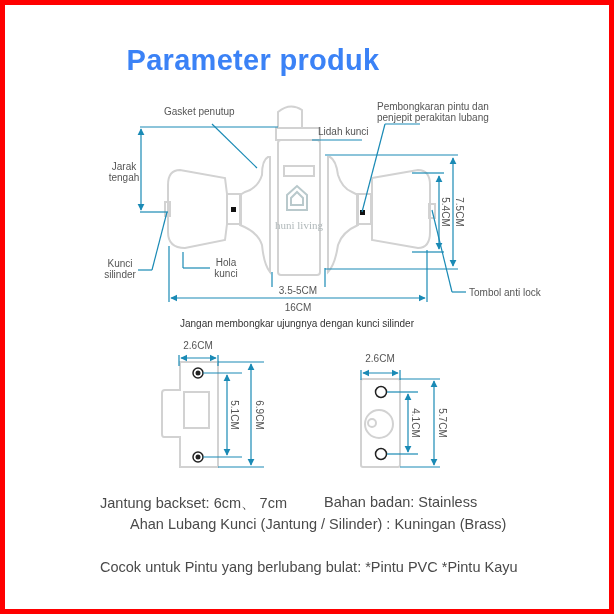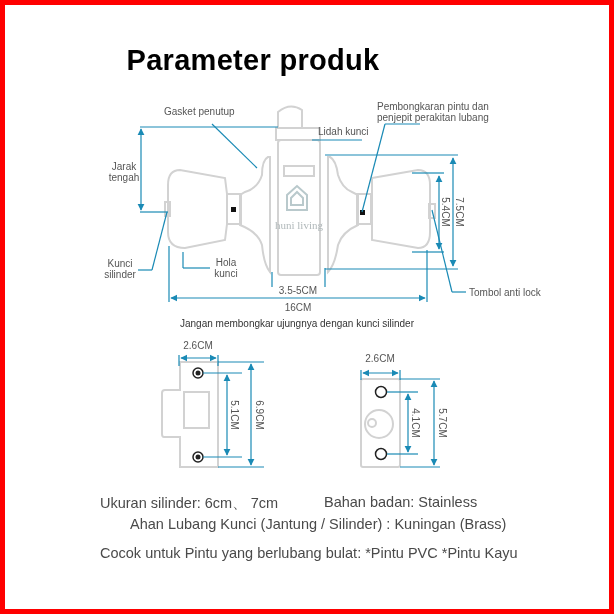--- a/index.html
+++ b/index.html
@@ -8,21 +8,21 @@
     background: #ffffff;
     font-family: "Liberation Sans", sans-serif;
     position: relative;
   }
   .frame {
     position: absolute; left: 0; top: 0; width: 604px; height: 604px;
     border: 5px solid #ff0000; background: #ffffff;
   }
   .title {
     position: absolute; left: 0; width: 506px; top: 44px;
-    text-align: center; font-size: 29px; font-weight: bold; color: #000000;
+    text-align: center; font-size: 29px; font-weight: bold; color: #3b82f6;
     letter-spacing: 0.3px;
   }
   svg.diagram { position: absolute; left: 0; top: 0; }
   .lbl { font-family: "Liberation Sans", sans-serif; fill: #555; font-size: 10px; }
   .dim { font-family: "Liberation Sans", sans-serif; fill: #555; font-size: 10px; }
   .spec {
     position: absolute; left: 100px; font-size: 14.5px; color: #4a4a4a;
     white-space: pre;
   }
 </style>
@@ -173,16 +173,16 @@
     <line x1="408" y1="394" x2="408" y2="452" marker-start="url(#arrowB)" marker-end="url(#arrowB)"></line>
     <line x1="400" y1="379" x2="440" y2="379"></line>
     <line x1="400" y1="467" x2="440" y2="467"></line>
     <line x1="434" y1="381" x2="434" y2="465" marker-start="url(#arrowB)" marker-end="url(#arrowB)"></line>
   </g>
   <text class="dim" x="380" y="362" text-anchor="middle">2.6CM</text>
   <text class="dim" transform="translate(412,423) rotate(90)" text-anchor="middle">4.1CM</text>
   <text class="dim" transform="translate(439,423) rotate(90)" text-anchor="middle">5.7CM</text>
 </svg>
 
-<div class="spec" style="top:494px;">Ukuran silinder: 6cm、 7cm</div>
+<div class="spec" style="top:494px;">Jantung backset: 6cm、 7cm</div>
 <div class="spec" style="top:494px; left:324px;">Bahan badan: Stainless</div>
 <div class="spec" style="top:516px;margin-left:30px;">Ahan Lubang Kunci (Jantung / Silinder) : Kuningan (Brass)</div>
-<div class="spec" style="top:545px;">Cocok untuk Pintu yang berlubang bulat: *Pintu PVC *Pintu Kayu</div>
+<div class="spec" style="top:559px;">Cocok untuk Pintu yang berlubang bulat: *Pintu PVC *Pintu Kayu</div>
 
 </body></html>

